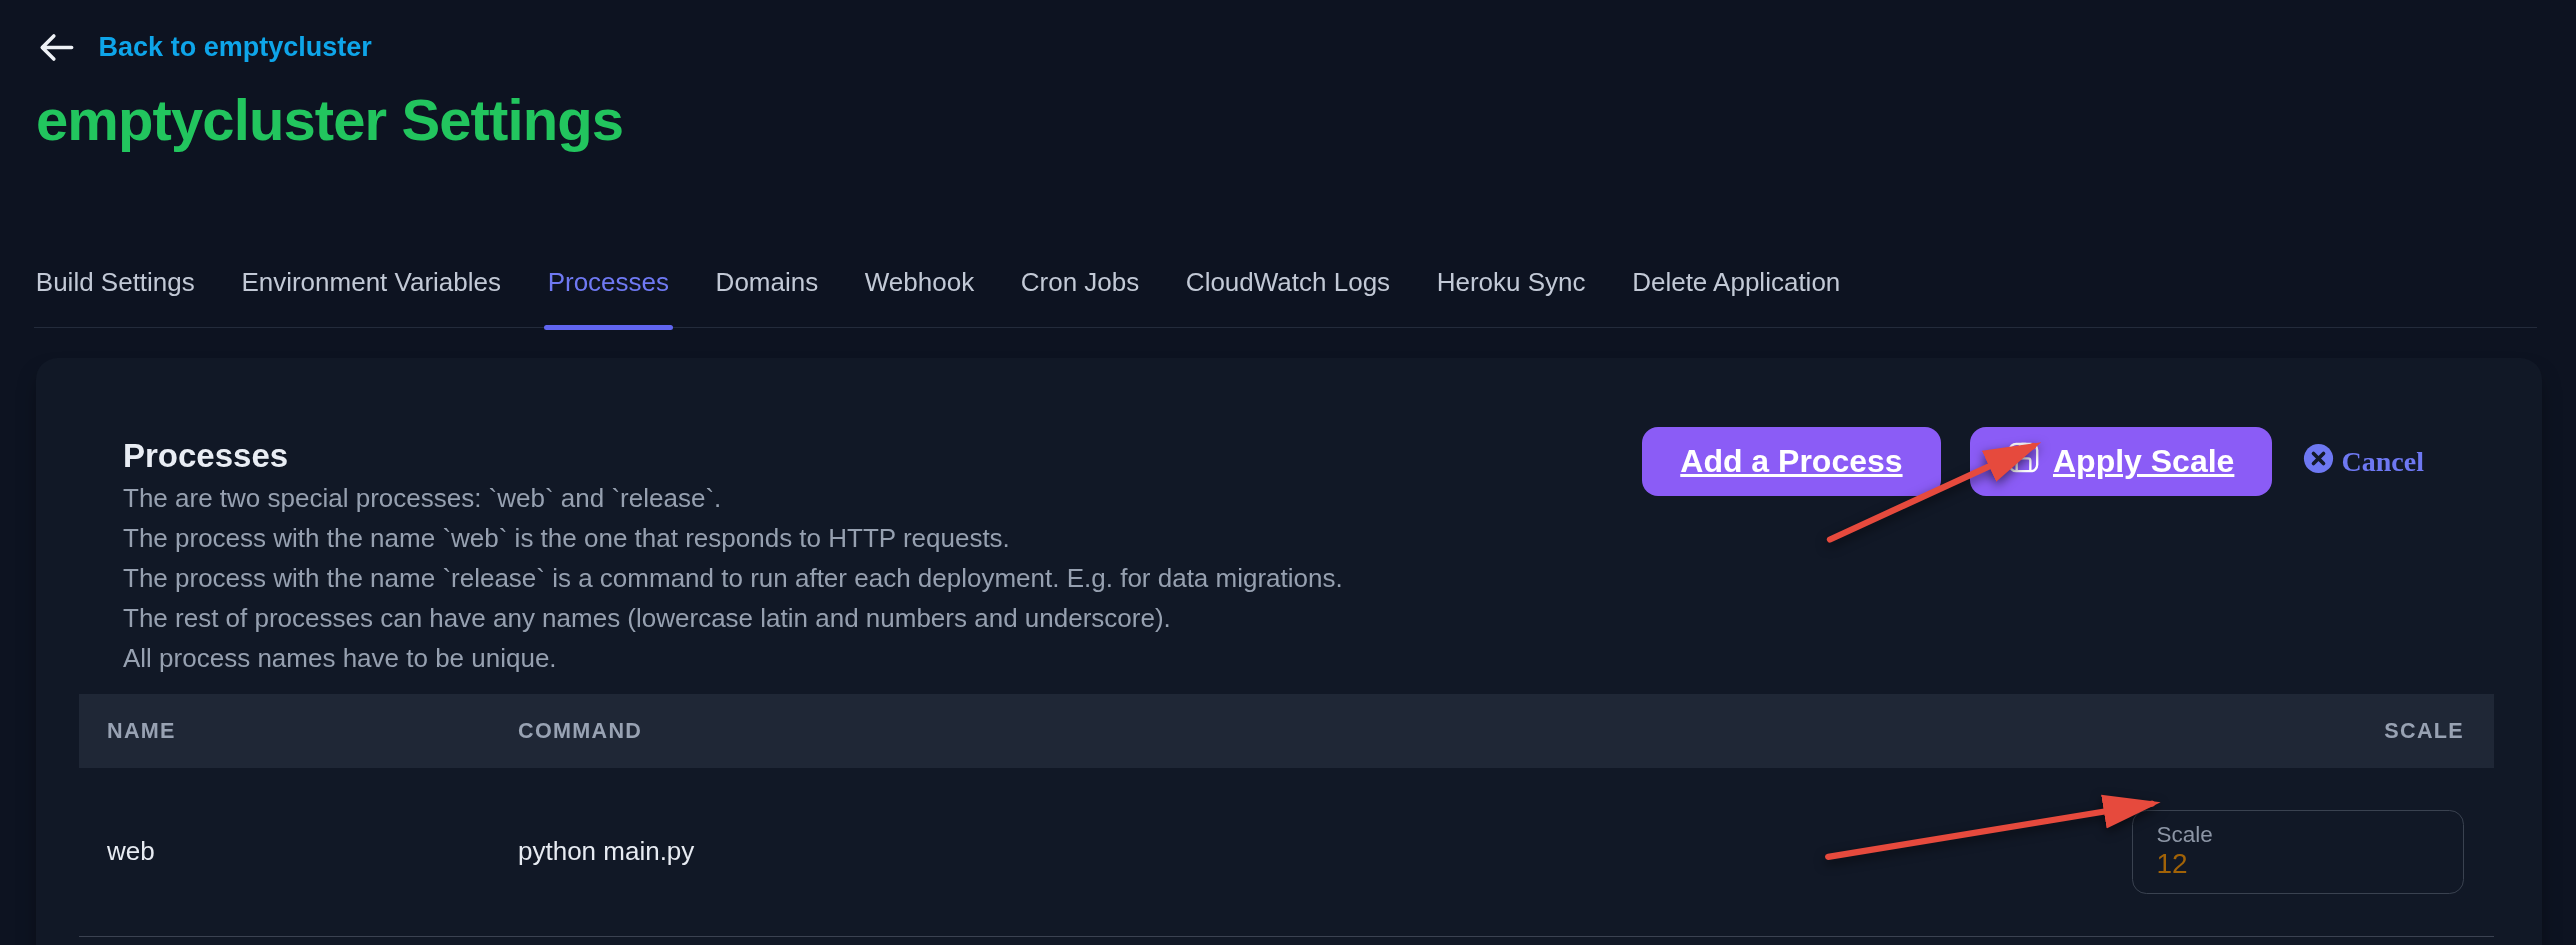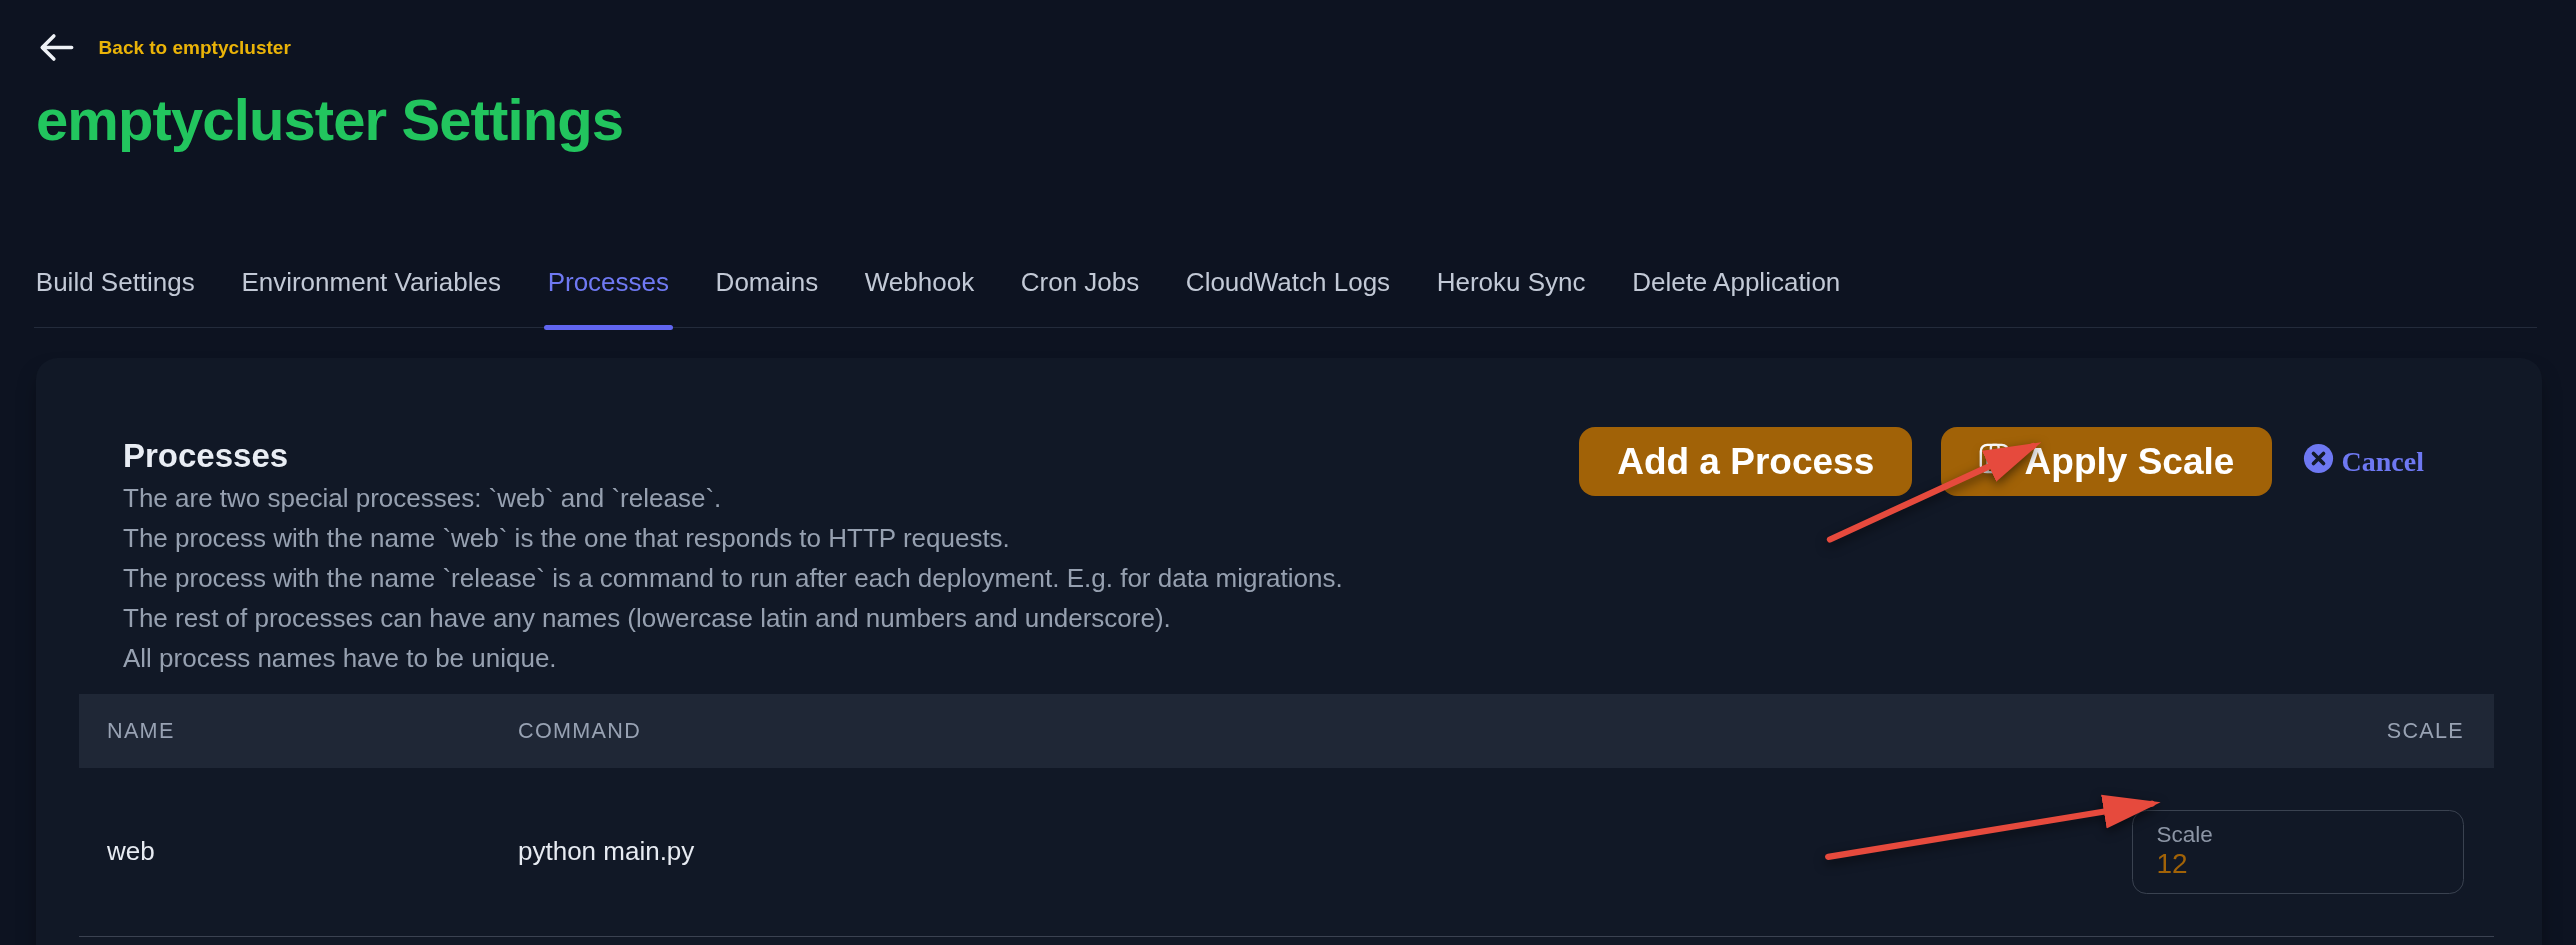--- a/index.html
+++ b/index.html
@@ -9,21 +9,21 @@
     background: #0d1321;
     font-family: "Liberation Sans", sans-serif;
     overflow: hidden;
     position: relative;
   }
 
   
   .page-header { padding: 27px 36px 0 36px; }
   .back-row { display: flex; align-items: center; gap: 21.6px; height: 41px; cursor: pointer; }
   .back-row svg { display: block; }
-  .back-label { font-size: 19px; font-weight: 600; color: #eab308; }
+  .back-label { font-size: 27px; font-weight: 600; color: #0ea5e9; }
   .page-title {
     margin: 18px 0 0 0;
     font-size: 58px; line-height: 67px; font-weight: 700;
     color: #22c55e; letter-spacing: -0.9px;
   }
 
   
   .tabs {
     margin: 70px 39px 0 34px;
     display: flex; gap: 43px;
@@ -58,43 +58,44 @@
   .panel-desc { margin-top: 1.8px; }
   .desc-line { font-size: 26px; line-height: 40px; color: #96a0b0; }
 
   .actions {
     position: absolute; top: 69px; right: 118px;
     display: flex; align-items: center;
   }
   .btn {
     height: 69px; display: flex; align-items: center; justify-content: center;
     gap: 14.4px; padding: 0 38px;
-    background: #a16207; color: #ffffff;
-    font-size: 37px; font-weight: 700;
+    background: #8b5cf6; color: #ffffff;
+    font-size: 32px; font-weight: 700;
     border: none; border-radius: 16px; cursor: pointer;
     font-family: "Liberation Sans", sans-serif;
+    text-decoration: underline;
   }
   .btn + .btn { margin-left: 29px; }
   .cancel-link {
     margin-left: 31px;
     display: flex; align-items: center; gap: 7.2px;
     background: none; border: none; cursor: pointer;
     color: #6e78f2; font-size: 28px; font-weight: 700;
     font-family: Liberation Serif, serif; padding: 0;
   }
 
   
   .proc-table { margin: 16px 48px 0 43px; }
   .t-head {
     display: grid; grid-template-columns: 439px 1fr 378px;
     align-items: center;
     height: 74px; background: #1f2736;
   }
   .t-head .th {
-    font-size: 21.6px; font-weight: 400; letter-spacing: 1.3px;
+    font-size: 21.6px; font-weight: 700; letter-spacing: 1.3px;
     color: #98a2b3;
   }
   .th-name { padding-left: 28px; }
   .th-scale { text-align: right; padding-right: 30px; }
   .t-row {
     display: grid; grid-template-columns: 439px 1fr 378px;
     align-items: center;
     height: 169px;
     border-bottom: 0.9px solid #3b4251;
   }

